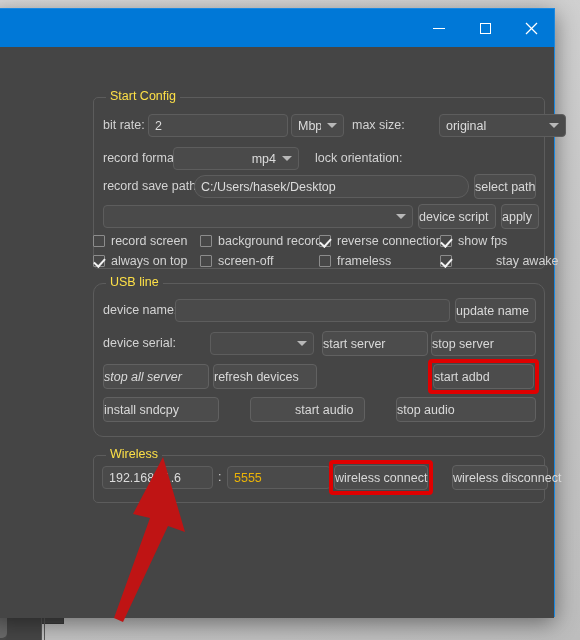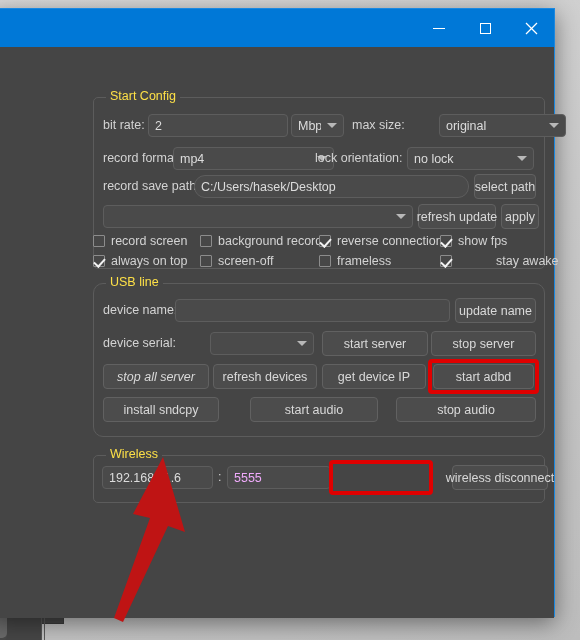--- a/index.html
+++ b/index.html
@@ -59,37 +59,37 @@
   .lbl{
     position:absolute;color:#d3d3d3;font-size:12.5px;white-space:nowrap;
     display:flex;align-items:center;height:20px;
   }
 
   .field{
     position:absolute;background:#4a4a4a;border:1px solid #5d5d5d;border-radius:4px;
     color:#dcdcdc;font-size:12.5px;box-sizing:border-box;
     display:flex;align-items:center;padding:0 6px;height:23px;
   }
-  .field.placeholder{color:#f0abfc;}
+  .field.placeholder{color:#eab308;}
 
   .combo{
     position:absolute;background:#4a4a4a;border:1px solid #5d5d5d;border-radius:4px;
     color:#dcdcdc;font-size:12.5px;box-sizing:border-box;
     display:flex;align-items:center;padding:0 6px;height:23px;
   }
   .combo .cv{flex:1;overflow:hidden;white-space:nowrap;}
   .arrow-dn{
     width:0;height:0;border-left:5px solid transparent;border-right:5px solid transparent;
     border-top:5px solid #b8b8b8;margin-left:6px;flex:none;
   }
 
   .btn{
     position:absolute;background:#4c4c4c;border:1px solid #616161;border-radius:4px;
     color:#d9d9d9;font-size:12.5px;box-sizing:border-box;
-    display:flex;align-items:center;justify-content:center;height:25px;
+    display:flex;align-items:center;height:25px;
     white-space:nowrap;
   }
 
   .cbx{
     position:absolute;display:flex;align-items:center;gap:6px;
     color:#d3d3d3;font-size:12.5px;white-space:nowrap;height:18px;
   }
   .box{
     width:12px;height:12px;border:1px solid #8c8c8c;background:#474747;
     box-sizing:border-box;flex:none;position:relative;border-radius:1px;
@@ -154,44 +154,40 @@
         <span class="cv">Mbps</span>
         <span class="arrow-dn"></span>
       </div>
       <span class="lbl" style="left:361px;top:68px;">max size:</span>
       <div class="combo" style="left:416px;top:67px;width:127px;margin-left:32px;">
         <span class="cv">original</span>
         <span class="arrow-dn"></span>
       </div>
 
       <span class="lbl" style="left:112px;top:101px;">record format:</span>
-      <div class="combo" style="left:182px;top:100px;width:161px;">
+      <div class="combo" style="left:182px;top:100px;width:126px;text-align:right;">
         <span class="cv">mp4</span>
         <span class="arrow-dn"></span>
       </div>
       <span class="lbl" style="left:324px;top:101px;">lock orientation:</span>
-      <div class="combo" style="left:416px;top:100px;width:127px;">
-        <span class="cv">no lock</span>
-        <span class="arrow-dn"></span>
-      </div>
 
       <span class="lbl" style="left:112px;top:129px;">record save path:</span>
       <div class="field" style="left:203px;top:128px;width:275px;border-radius:11px;">
         <span>C:/Users/hasek/Desktop</span>
       </div>
       <div class="btn" style="left:483px;top:127px;width:62px;">
         <span>select path</span>
       </div>
 
       <div class="combo" style="left:112px;top:158px;width:310px;">
         <span class="cv"></span>
         <span class="arrow-dn"></span>
       </div>
       <div class="btn" style="left:427px;top:157px;width:78px;">
-        <span>refresh update</span>
+        <span>device script</span>
       </div>
       <div class="btn" style="left:510px;top:157px;width:38px;">
         <span>apply</span>
       </div>
 
       <div class="cbx" style="left:102px;top:185px;">
         <span class="box"></span>
         <span>record screen</span>
       </div>
       <div class="cbx" style="left:209px;top:185px;">
@@ -247,49 +243,49 @@
       <div class="btn" style="left:440px;top:284px;width:105px;">
         <span>stop server</span>
       </div>
 
       <div class="btn" style="left:112px;top:317px;width:106px;font-style:italic;">
         <span>stop all server</span>
       </div>
       <div class="btn" style="left:222px;top:317px;width:104px;">
         <span>refresh devices</span>
       </div>
-      <div class="btn" style="left:331px;top:317px;width:104px;">
-        <span>get device IP</span>
-      </div>
       <div class="btn" style="left:442px;top:317px;width:101px;">
         <span>start adbd</span>
       </div>
       <div class="hl" style="left:437px;top:312px;width:111px;height:35px;"></div>
 
       <div class="btn" style="left:112px;top:350px;width:116px;">
         <span>install sndcpy</span>
       </div>
-      <div class="btn" style="left:259px;top:350px;width:128px;">
+      <div class="btn" style="left:259px;top:350px;width:115px;padding-left:44px;">
         <span>start audio</span>
       </div>
       <div class="btn" style="left:405px;top:350px;width:140px;">
         <span>stop audio</span>
       </div>
 
       <div class="group" style="left:102px;top:408px;width:450px;height:46px;">
         <span class="group-title">Wireless</span>
       </div>
 
       <div class="field" style="left:111px;top:419px;width:111px;">
         <span>192.168.11.6</span>
       </div>
       <span class="lbl" style="left:227px;top:420px;">:</span>
       <div class="field placeholder" style="left:236px;top:419px;width:104px;">
         <span>5555</span>
       </div>
+      <div class="btn" style="left:343px;top:418px;width:94px;">
+        <span>wireless connect</span>
+      </div>
       <div class="hl" style="left:338px;top:413px;width:104px;height:35px;"></div>
       <div class="btn" style="left:461px;top:418px;width:96px;">
         <span>wireless disconnect</span>
       </div>
 
     </div>
   </div>
 
   <svg class="arrow-annot" viewBox="0 0 130 175">
     <polygon points="75,5 97,80 80,74 35,170 26,166 62,66 45,62" fill="#bf1414"></polygon>

